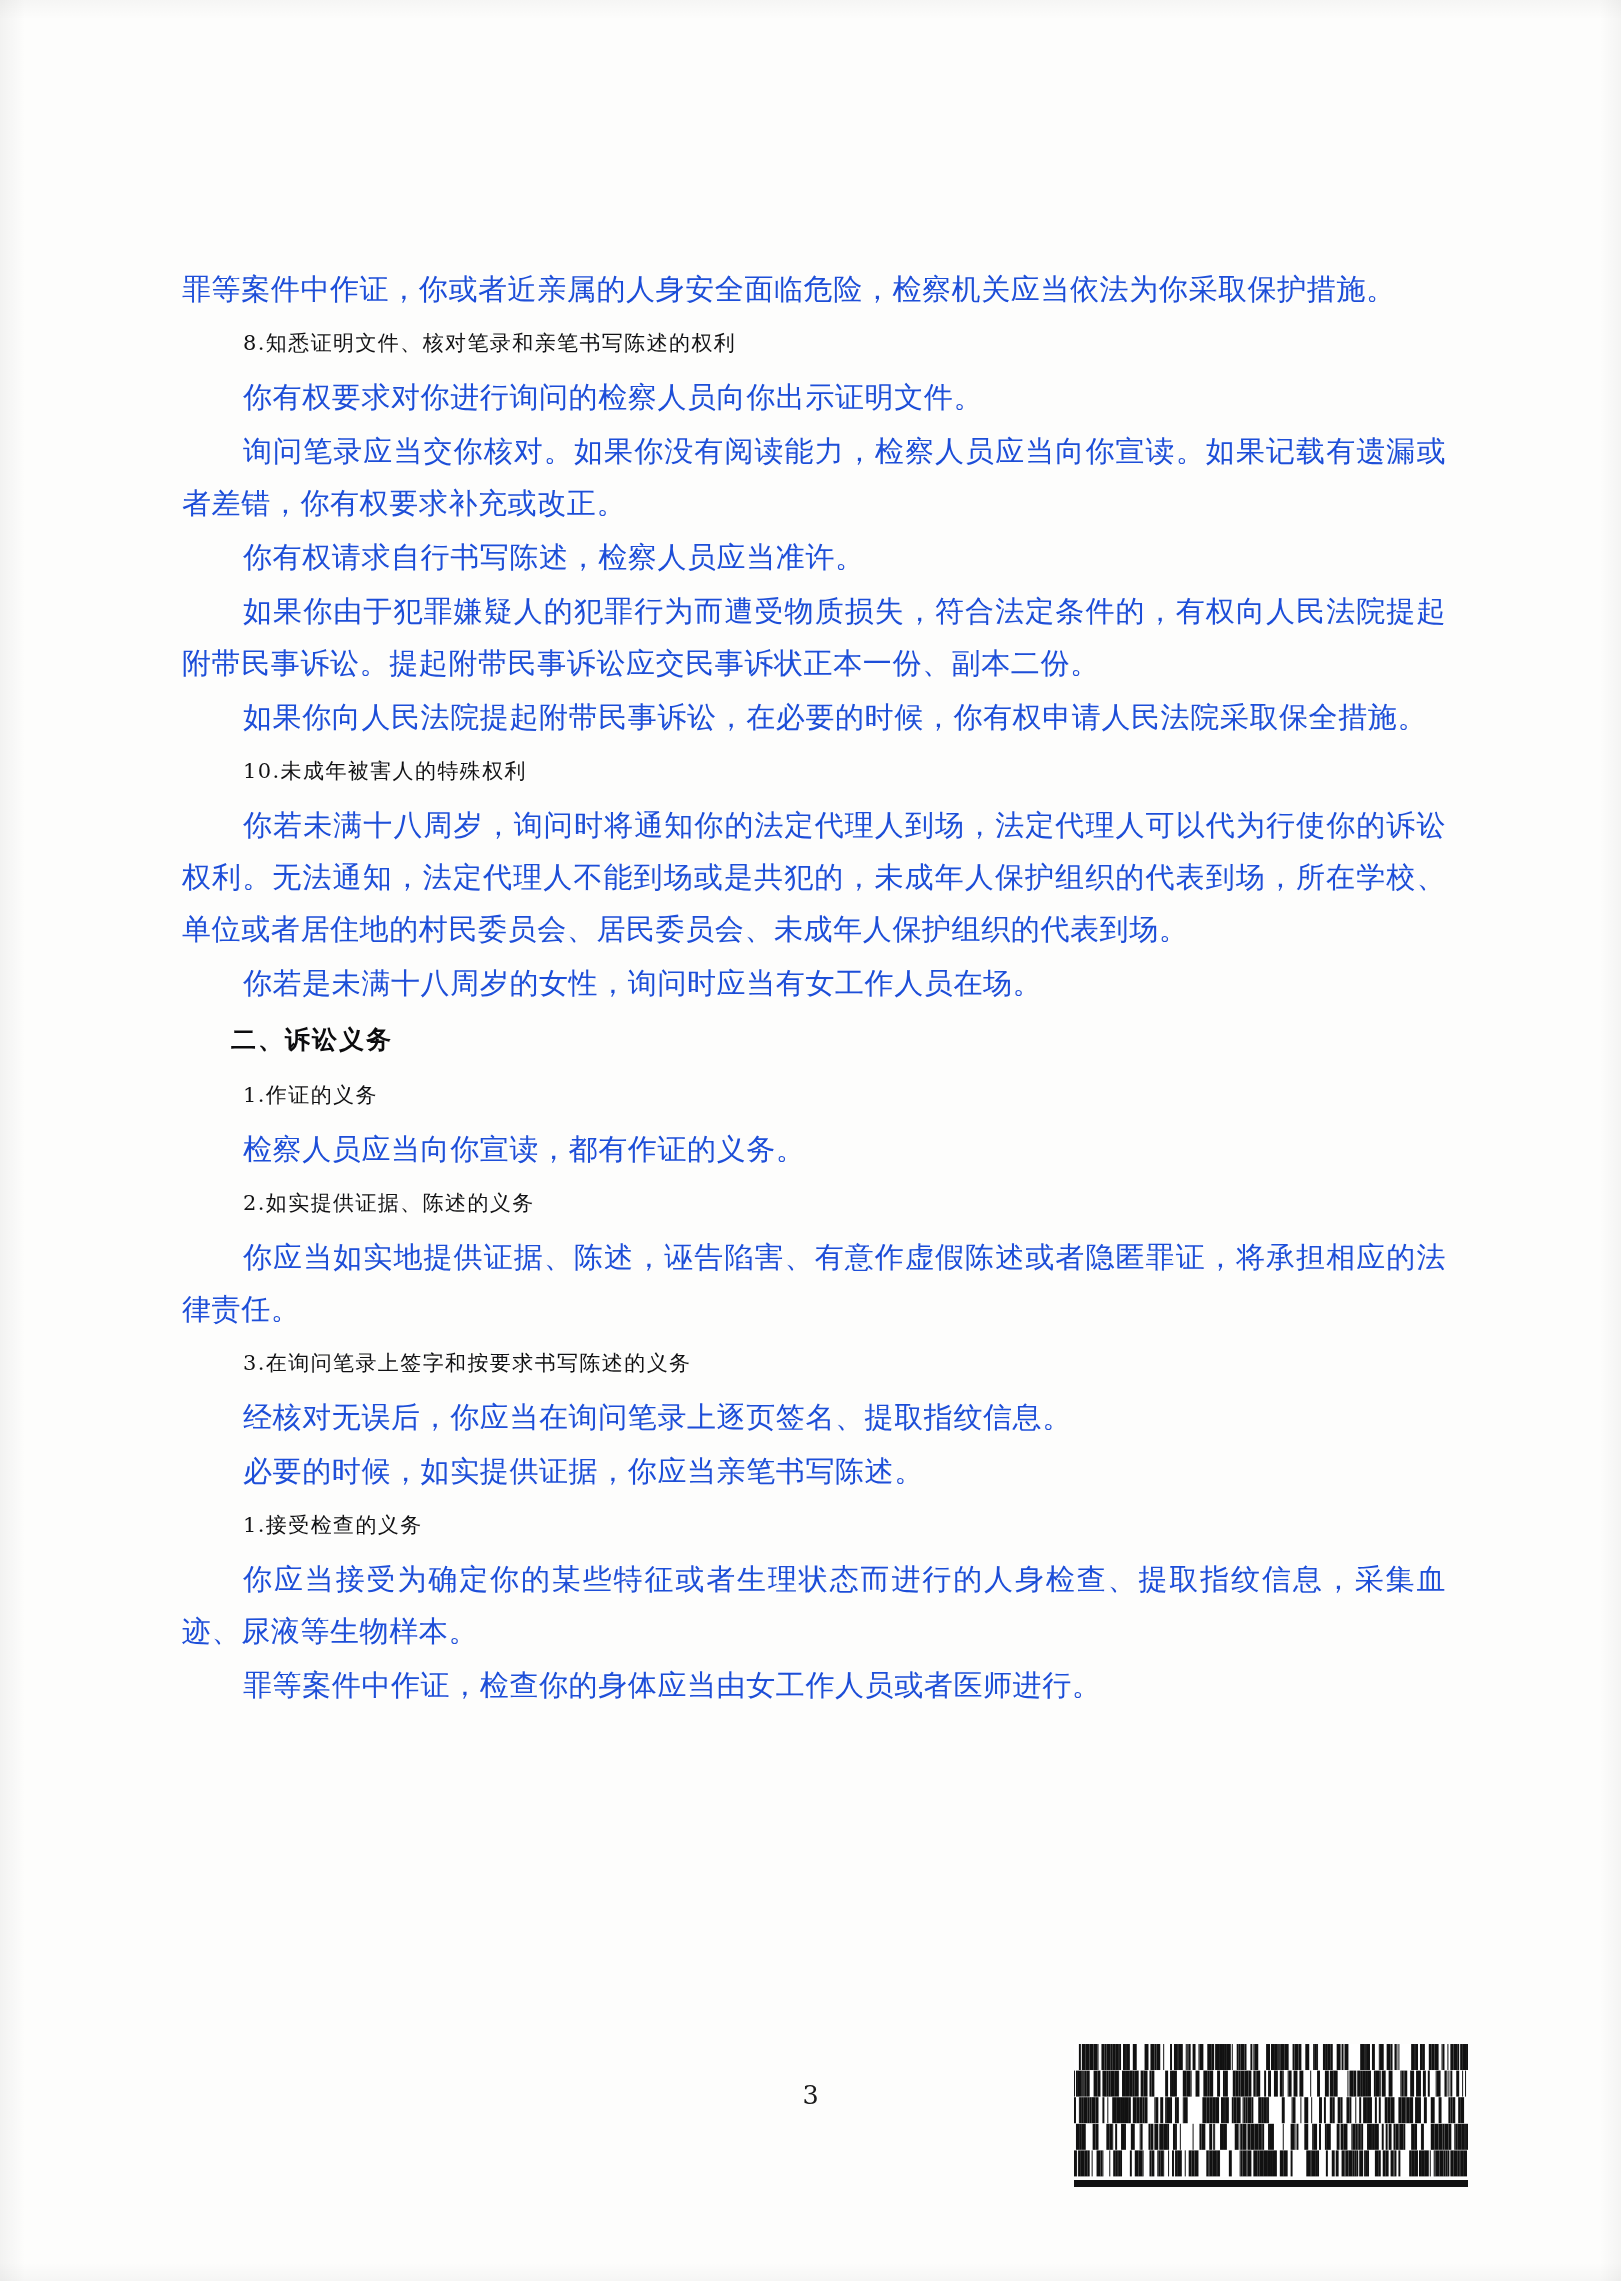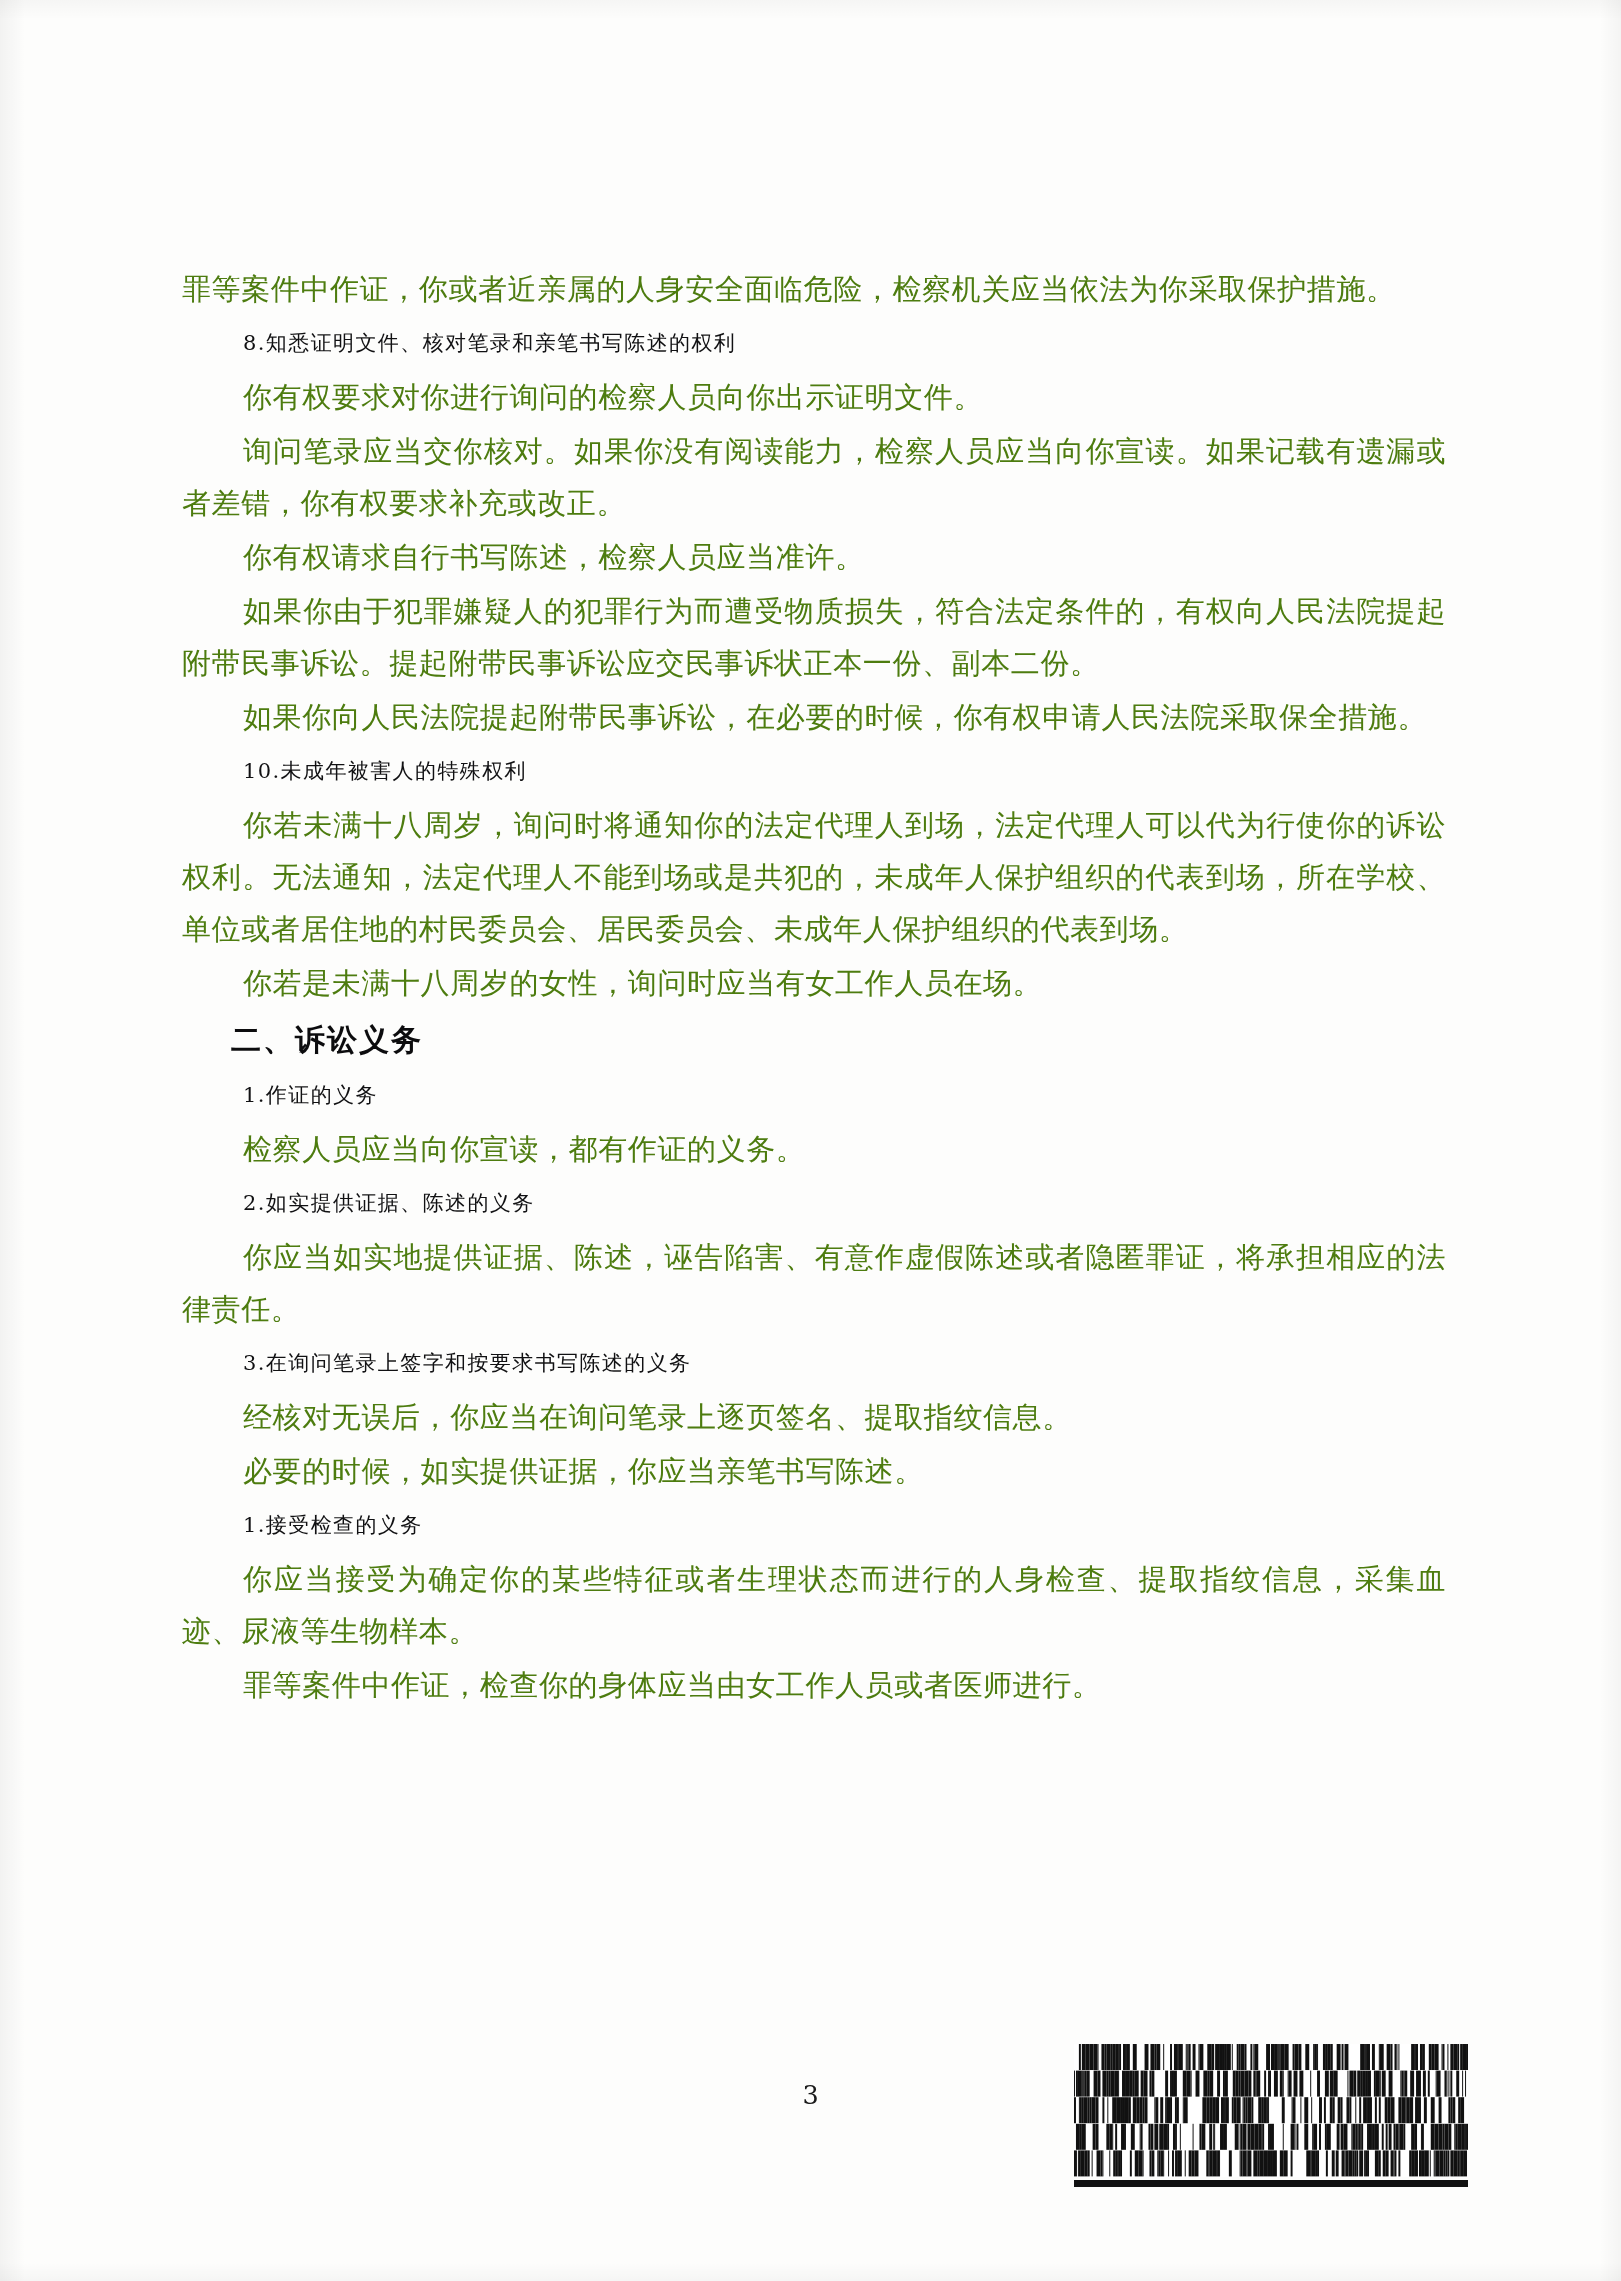--- a/index.html
+++ b/index.html
@@ -30,42 +30,42 @@
   .content {
     position: absolute;
     left: 182px;
     top: 263px;
     width: 1264px;
   }
   .para {
     font-family: "DejaVu Serif", serif;
     font-size: 29px;
     line-height: 52px;
-    color: #4d7c0f;
+    color: #1d4ed8;
     text-align: justify;
     text-justify: inter-ideograph;
     margin: 0 0 2px 0;
     letter-spacing: 0.6px;
   }
   .indent {
     text-indent: 61px;
   }
   .heading {
     font-family: "DejaVu Serif", serif;
     font-size: 21px;
     line-height: 52px;
     color: #111113;
     font-weight: normal;
     margin: 0 0 2px 0;
     text-indent: 61px;
     letter-spacing: 1.4px;
   }
   .heading-major {
     font-family: "DejaVu Serif", serif;
-    font-size: 30px;
+    font-size: 25px;
     line-height: 54px;
     color: #0c0c0e;
     font-weight: bold;
     margin: 3.9px 0 2px 0;
     text-indent: 49px;
     letter-spacing: 2px;
   }
   .page-number {
     position: absolute;
     left: 0;

